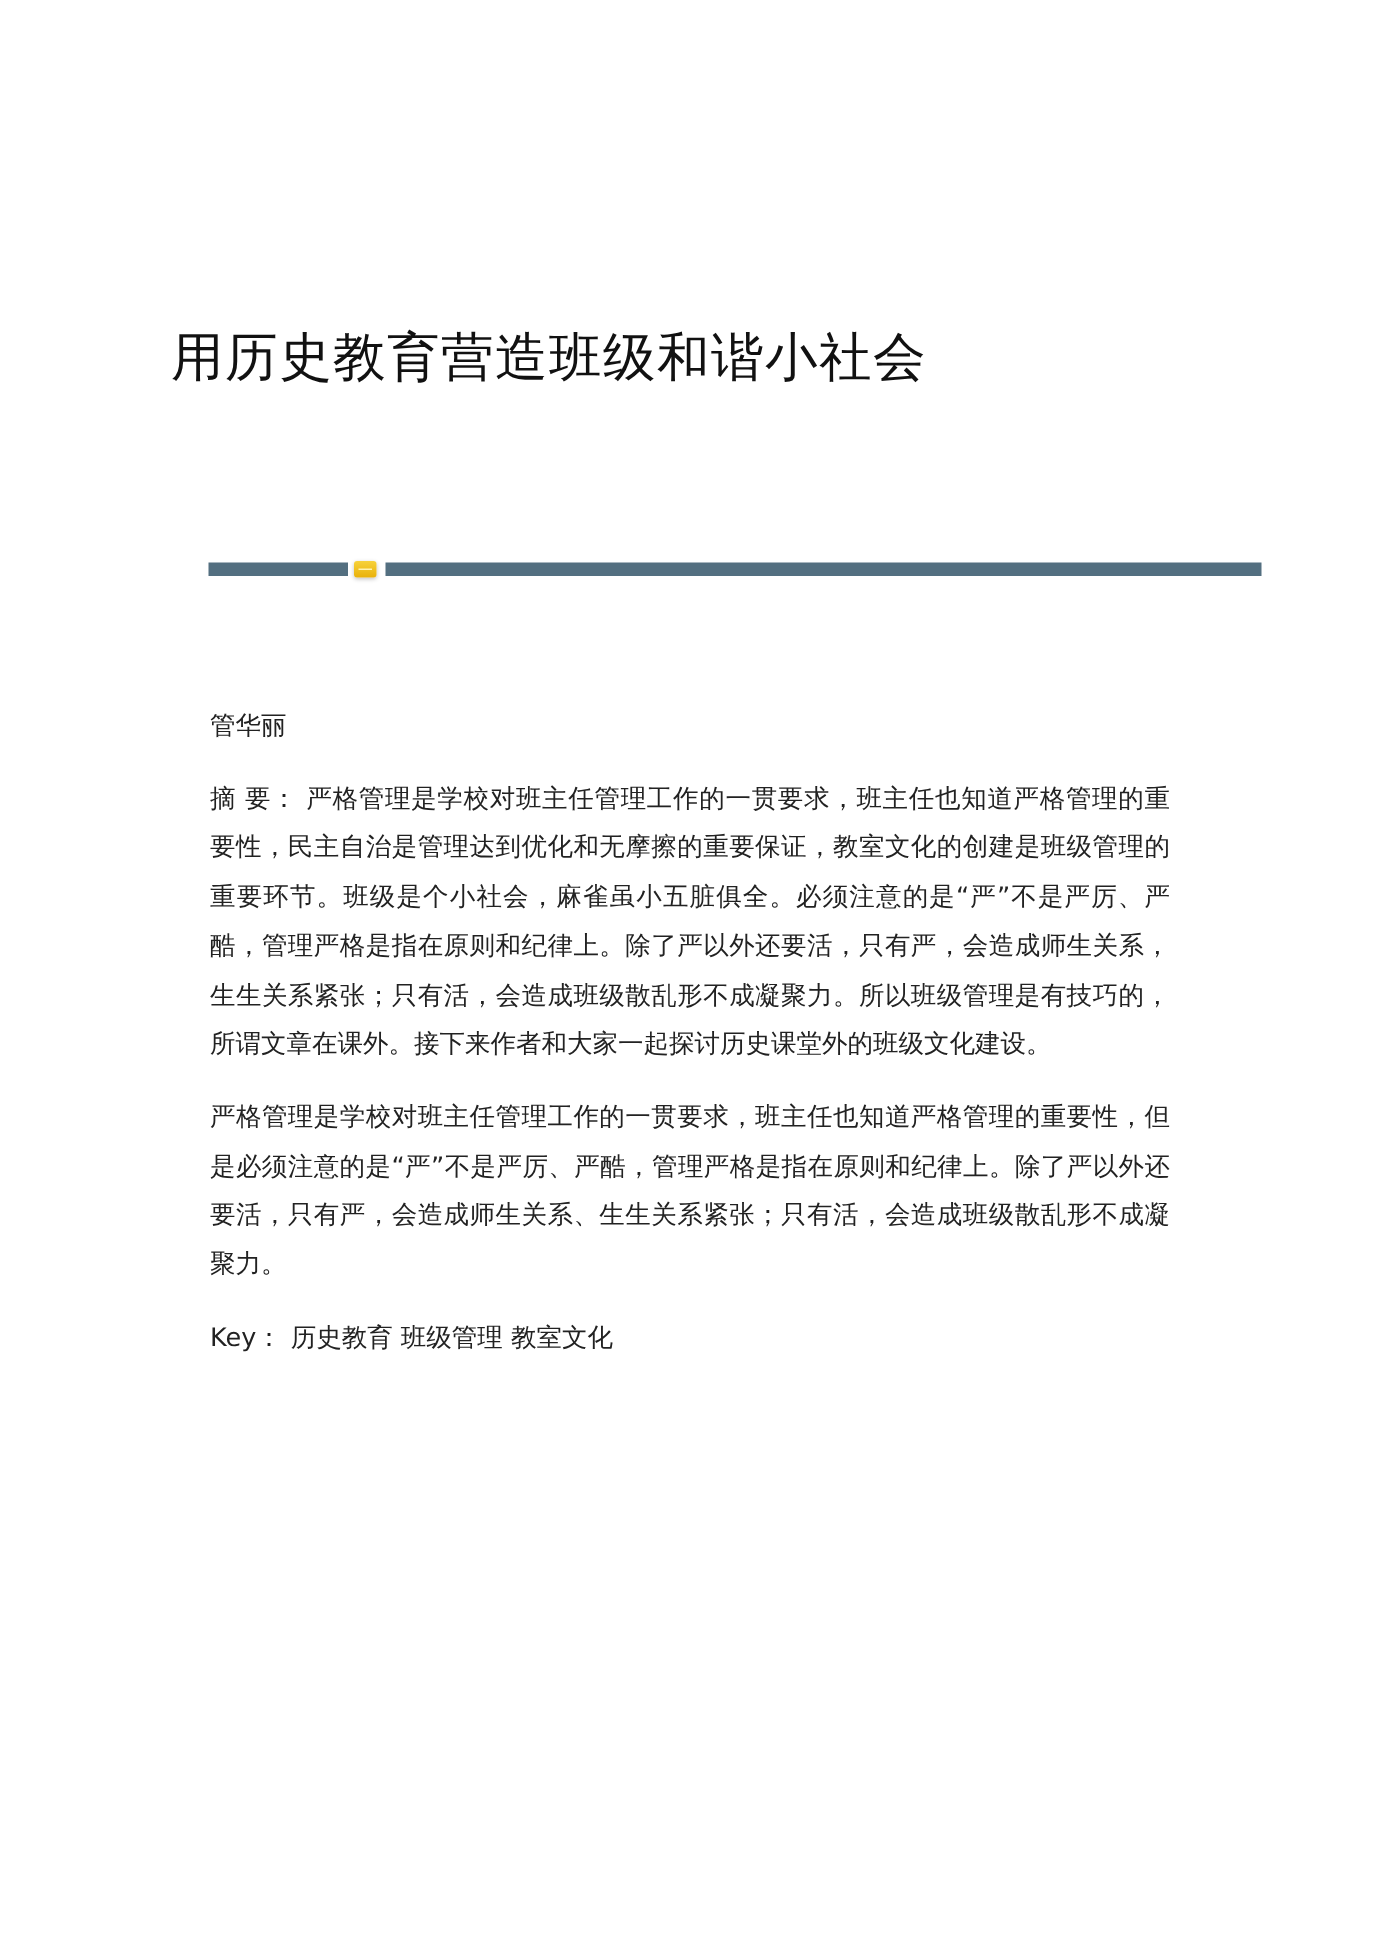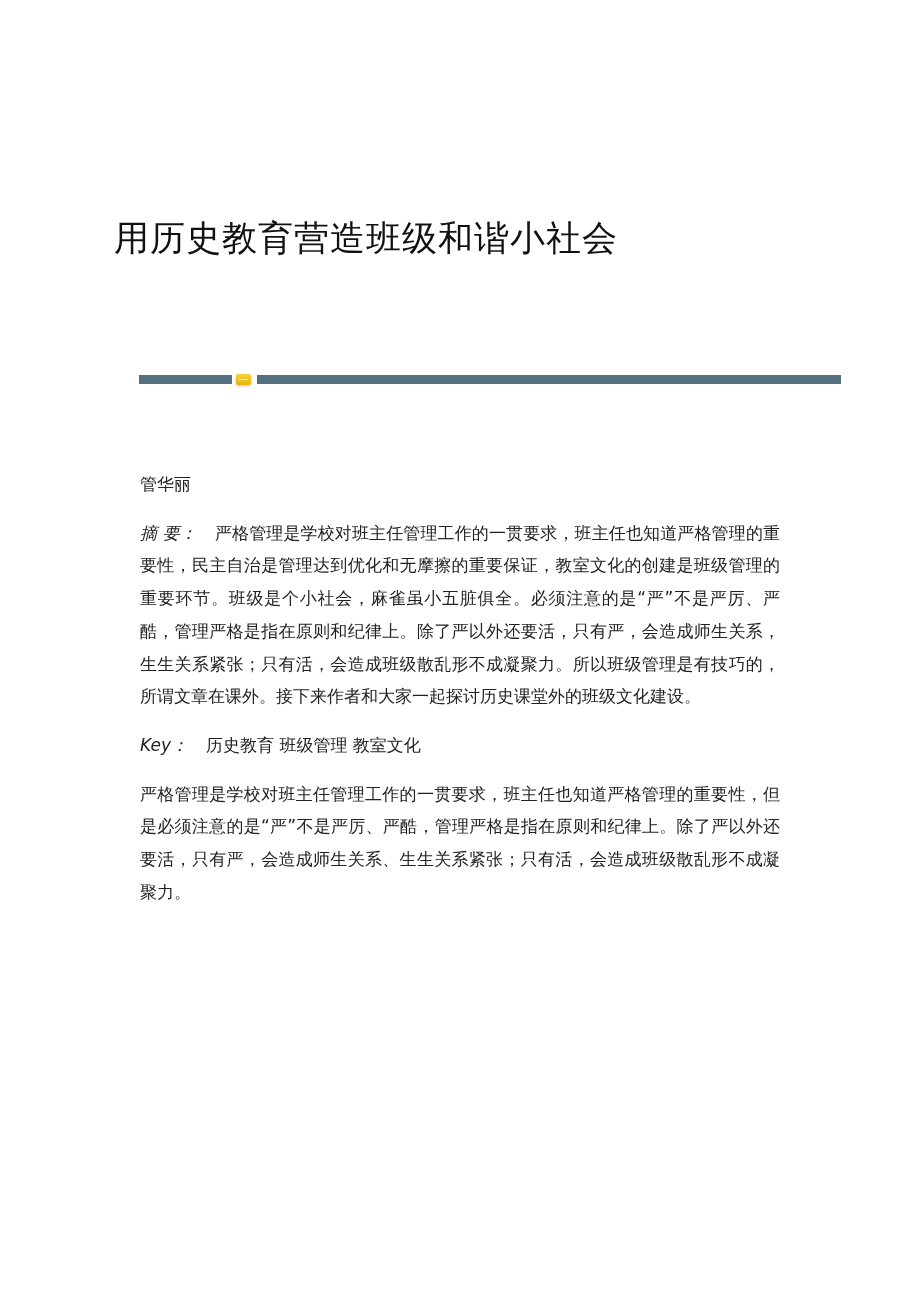--- a/index.html
+++ b/index.html
@@ -10,31 +10,31 @@
   .divider { position:absolute; top:375px; left:139px; width:702px; height:9px; }
   .bar-left { position:absolute; left:0; top:0; width:93px; height:9px; background:#536f80; }
   .bar-right { position:absolute; left:118px; top:0; width:584px; height:9px; background:#536f80; }
   .ornament { position:absolute; left:97px; top:-1px; width:15px; height:11px;
               background:linear-gradient(#f7d23b,#e9b10a); border-radius:2px;
               box-shadow:0 1px 3px rgba(0,0,0,0.25); }
   .ornament::after { content:""; position:absolute; left:3px; right:3px; top:5px; height:1px; background:#fff3b0; }
   .content { position:absolute; left:140px; top:468px; width:640px; font-size:17px; line-height:32.7px; color:#222; }
   .content p { margin:0 0 16px 0; text-align:justify; }
   .content p.author { margin-bottom:16px; }
-  .label { margin-right:18px;font-style:italic; }
+  .label { margin-right:6px; }
 </style>
 </head>
 <body>
 
 <div class="title">用历史教育营造班级和谐小社会</div>
 
 <div class="divider">
   <div class="bar-left"></div>
   <div class="ornament"></div>
   <div class="bar-right"></div>
 </div>
 
 <div class="content">
   <p class="author">管华丽</p>
   <p><span class="label">摘 要：</span><span>严格管理是学校对班主任管理工作的一贯要求，班主任也知道严格管理的重要性，民主自治是管理达到优化和无摩擦的重要保证，教室文化的创建是班级管理的重要环节。班级是个小社会，麻雀虽小五脏俱全。必须注意的是“严”不是严厉、严酷，管理严格是指在原则和纪律上。除了严以外还要活，只有严，会造成师生关系，生生关系紧张；只有活，会造成班级散乱形不成凝聚力。所以班级管理是有技巧的，所谓文章在课外。接下来作者和大家一起探讨历史课堂外的班级文化建设。</span></p>
+  <p>严格管理是学校对班主任管理工作的一贯要求，班主任也知道严格管理的重要性，但是必须注意的是“严”不是严厉、严酷，管理严格是指在原则和纪律上。除了严以外还要活，只有严，会造成师生关系、生生关系紧张；只有活，会造成班级散乱形不成凝聚力。</p>
   <p><span class="label">Key：</span><span>历史教育 班级管理 教室文化</span></p>
-  <p>严格管理是学校对班主任管理工作的一贯要求，班主任也知道严格管理的重要性，但是必须注意的是“严”不是严厉、严酷，管理严格是指在原则和纪律上。除了严以外还要活，只有严，会造成师生关系、生生关系紧张；只有活，会造成班级散乱形不成凝聚力。</p>
 </div>
 
 </body></html>

